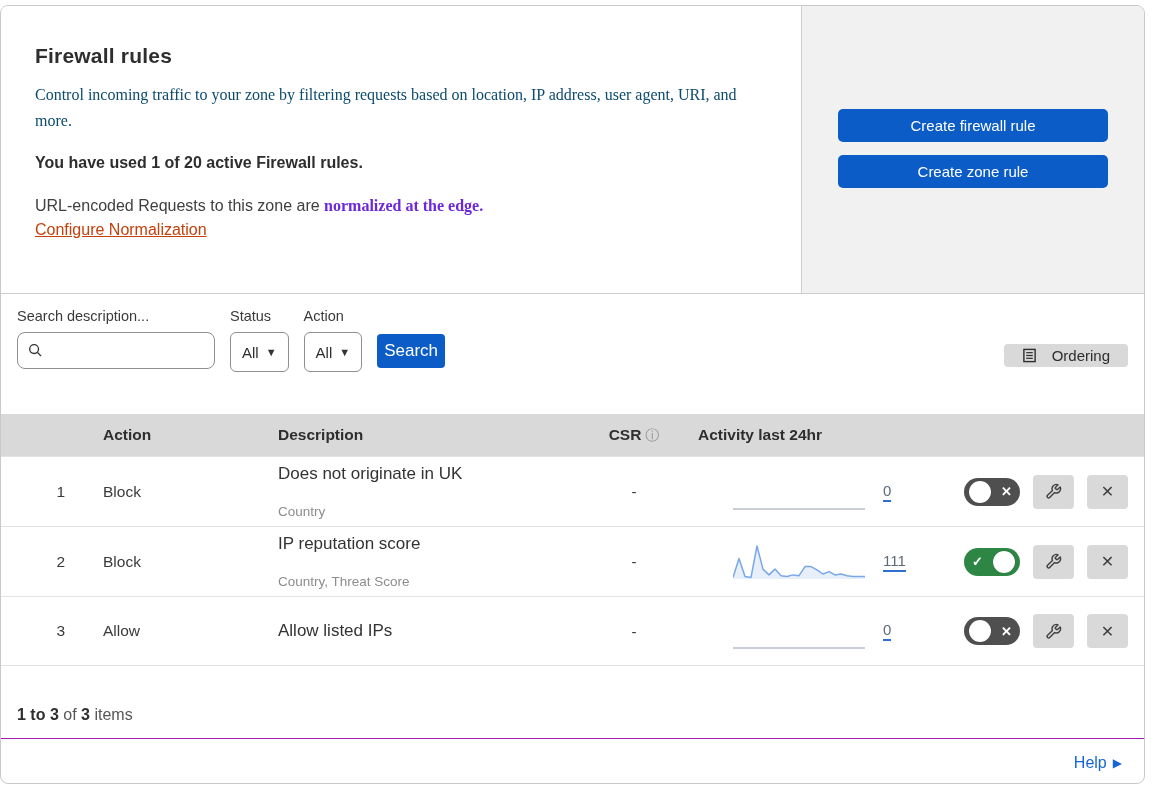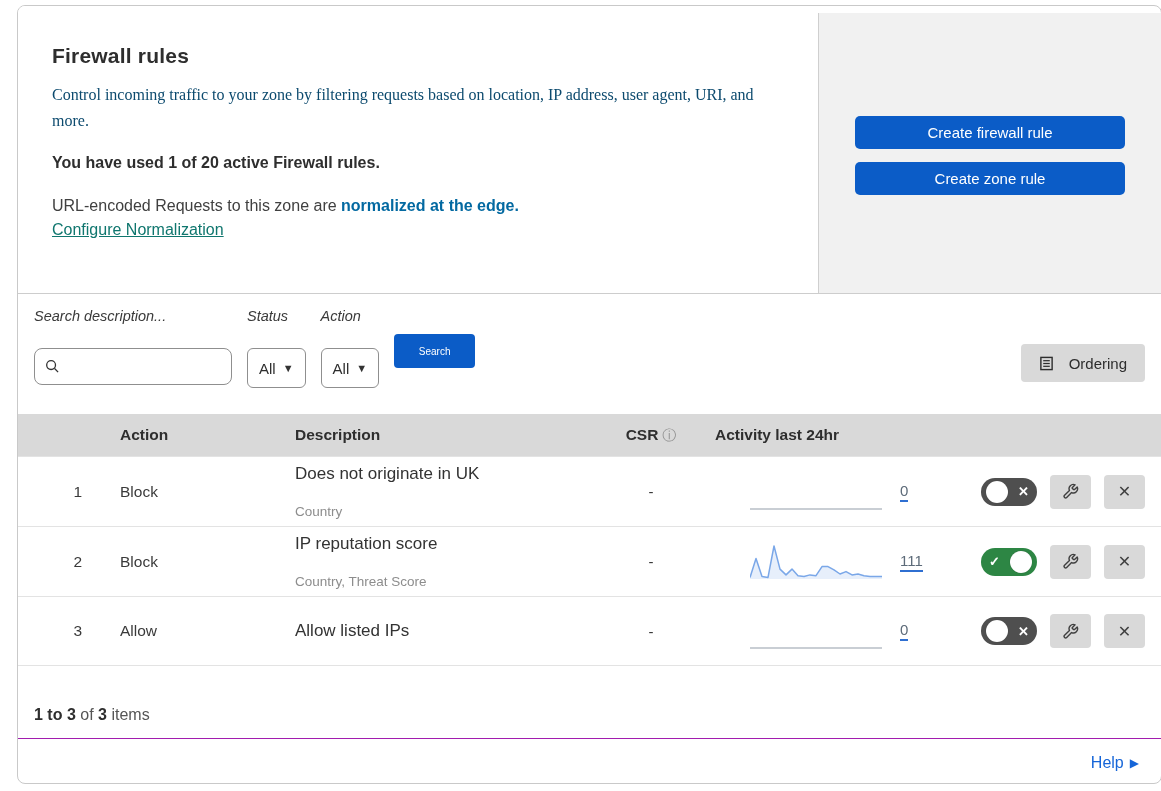--- a/index.html
+++ b/index.html
@@ -1,49 +1,49 @@
 <!DOCTYPE html>
 <html><head>
 <meta charset="utf-8">
 <style>
   * { margin:0; padding:0; box-sizing:border-box; }
   html,body { width:1161px; height:791px; background:#ffffff;
     font-family:"Liberation Sans", sans-serif; color:#313131; }
-  .card { position:absolute; left:17px; top:5px; width:1145px; height:779px;
+  .card { position:absolute; left:0; top:5px; width:1145px; height:779px;
     background:#fff; border:1px solid #c9c9c9; border-radius:8px; overflow:hidden; }
 
   
   .top-section { display:flex; height:288px; border-bottom:1px solid #cdcdcd; }
   .intro { flex:1 1 auto; padding:38px 40px 0 34px; background:#fff; }
   .page-title { font-size:21px; font-weight:700; color:#2e2e2e; letter-spacing:.2px; }
   .intro-desc { margin-top:14px; font-size:16px; line-height:1.65; color:#0c4a6e; max-width:720px;font-family:Liberation Serif, serif; }
   .usage-line { margin-top:19px; font-size:16px; font-weight:700; color:#2e2e2e; }
   .norm-line { margin-top:25px; font-size:16px; color:#404040; }
-  .norm-line b { color:#0369a1; }
-  .link { color:#0f766e; text-decoration:underline; cursor:pointer; }
+  .norm-line b { color:#6d28d9;font-family:Liberation Serif, serif; }
+  .link { color:#c2410c; text-decoration:underline; cursor:pointer; }
   .norm-link { display:inline-block; margin-top:6px; font-size:16px; }
   .cta-panel { width:343px; background:#f1f1f1; border-left:1px solid #cfcfcf;
-    padding-top:103px; display:flex; flex-direction:column; align-items:center; gap:13px;margin-top:7px; }
+    padding-top:103px; display:flex; flex-direction:column; align-items:center; gap:13px; }
   .btn-primary { width:270px; height:33px; background:#0b5cc7; color:#fff; border:none;
     border-radius:5px; font-size:15px; font-family:inherit; cursor:pointer; }
 
   
   .filter-bar { position:relative; height:120px; padding:14px 16px 0 16px; background:#fff; }
   .filter-groups { display:flex; align-items:flex-start; gap:15px; }
   .fgroup { display:flex; flex-direction:column; }
-  .fgroup label { font-size:14.5px; color:#3a3a3a; margin-bottom:24px;font-style:italic; }
+  .fgroup label { font-size:14.5px; color:#3a3a3a; margin-bottom:8px; }
   .search-box { width:198px; height:37px; border:1px solid #8f8f8f; border-radius:8px;
     display:flex; align-items:center; padding:0 10px; gap:6px; background:#fff; }
   .search-box input { border:none; outline:none; flex:1; font-size:15px; font-family:inherit; min-width:0; }
   .select-box { height:40px; border:1px solid #8f8f8f; border-radius:6px; background:#fff;
     display:flex; align-items:center; padding:0 11px; gap:7px; font-size:15px; color:#2e2e2e; cursor:pointer; }
   .caret { font-size:11px; color:#333; }
-  .btn-search { margin-top:26px; width:81px; height:34px; background:#0b5cc7; color:#fff;
-    border:none; border-radius:4px; font-size:10px; font-family:inherit; cursor:pointer; }
-  .btn-ordering { position:absolute; right:16px; top:50px; height:38px; padding:0 18px;
+  .btn-search { margin-top:26px; width:68px; height:34px; background:#0b5cc7; color:#fff;
+    border:none; border-radius:4px; font-size:17px; font-family:inherit; cursor:pointer; }
+  .btn-ordering { position:absolute; right:16px; top:50px; height:23px; padding:0 18px;
     background:#d9d9d9; border:none; border-radius:4px; font-size:15px; color:#2e2e2e;
     font-family:inherit; display:flex; align-items:center; gap:15px; cursor:pointer; }
 
   
   .grid-row { display:grid; grid-template-columns:72px 175px 330px 112px 1fr 196px; align-items:center; }
   .thead { height:42px; background:#d9d9d9; font-size:15.5px; font-weight:700; color:#2e2e2e; }
   .th-action { padding-left:30px; }
   .th-desc { padding-left:30px; }
   .th-csr { text-align:center; }
   .info-icon { color:#8f8f8f; font-weight:400; font-size:14px; margin-left:4px; }

